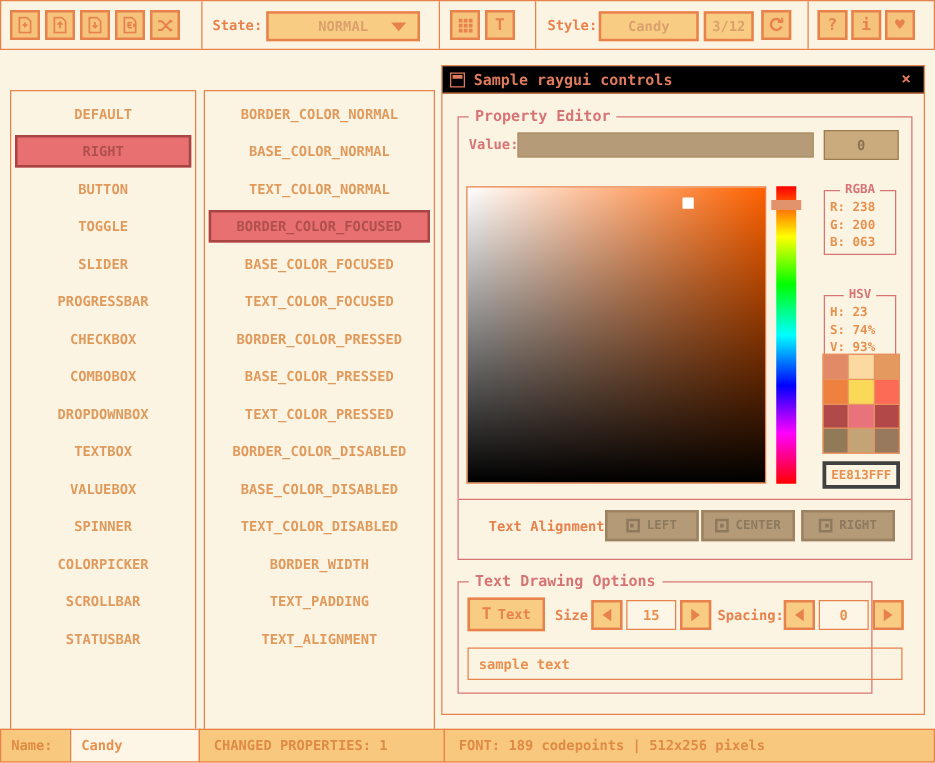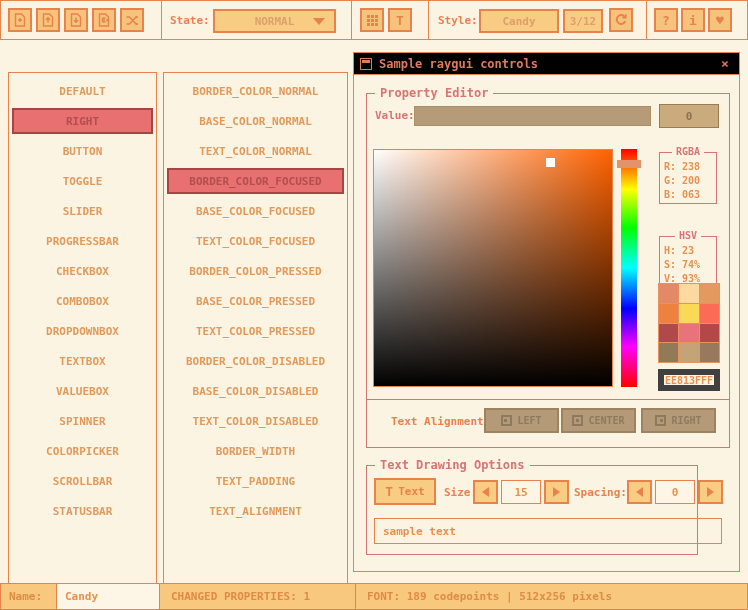--- a/index.html
+++ b/index.html
@@ -72,21 +72,21 @@
   .mini-title { position:absolute; top:-7px; left:50%; transform:translateX(-50%);
                 background:#fcf4e3; padding:0 4px; color:#d77575; font-size:10px; }
   .mini-row { font-size:10px; line-height:14px; color:#e8914f; white-space:nowrap; }
   #rgba-group { top:58px; height:52px; }
   #hsv-group { top:122px; height:53px;margin-top:20px; }
   .palette { position:absolute; left:291px; top:189px; width:62px; height:80px;
              display:grid; grid-template-columns:repeat(3,1fr); grid-auto-rows:1fr;
              gap:1px; background:#e8935f; border:1px solid #e8935f; }
   .swatch { cursor:pointer; }
   .hex-box { position:absolute; left:291px; top:275px; width:62px; height:22px;
-             border:6px solid #404040; color:#e8914f; font-size:10px;
+             border:3px solid #404040; color:#e8914f; font-size:10px;
              display:flex; align-items:center; justify-content:center; }
   .sep-line { position:absolute; left:0; right:0; top:305px; height:1px; background:#d77575; }
   .align-label { position:absolute; left:24px; top:321px; font-size:11px; color:#e8824d; }
   .align-btn { position:absolute; top:314px; width:75px; height:25px; background:#b49a77;
                border:2px solid #9c8260; color:#8d7a5e; display:flex; align-items:center;
                justify-content:center; gap:5px; font-size:10px; cursor:pointer; }
   .al-icon { width:11px; height:11px; border:2px solid #8d7a5e; display:flex;
              align-items:center; padding:1px; }
   .al-icon::before { content:''; width:3px; height:3px; background:#8d7a5e; flex:none; }
   .al-center::before { margin:0 auto; }

